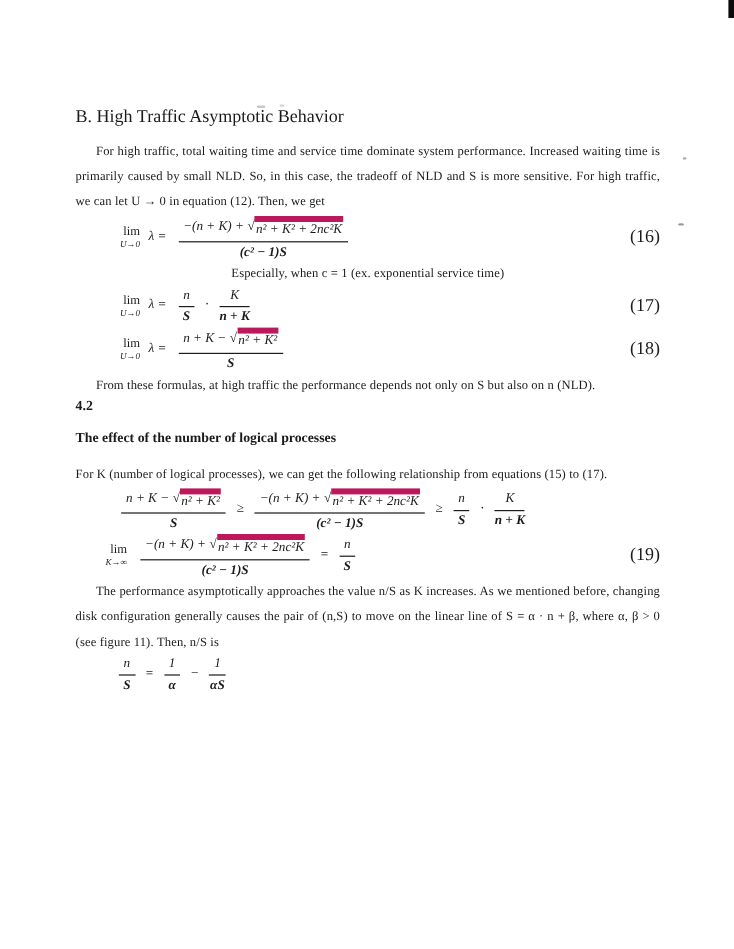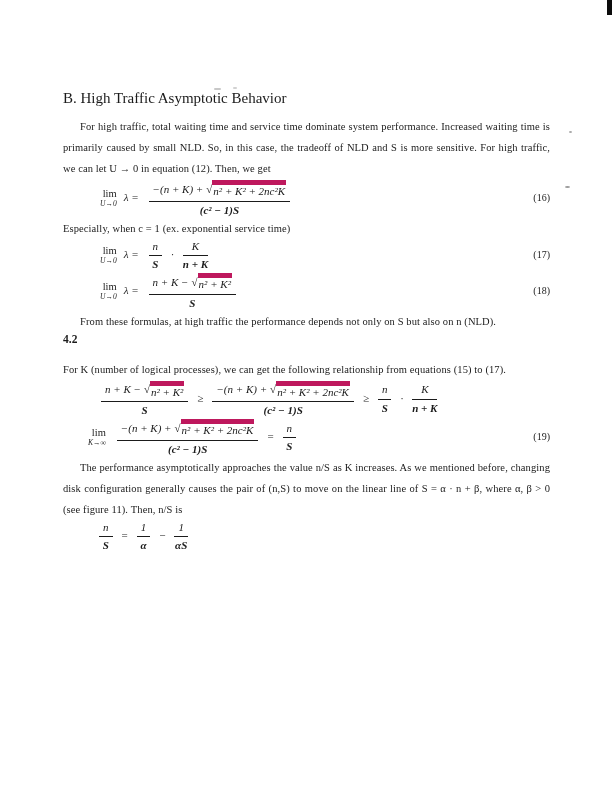--- a/index.html
+++ b/index.html
@@ -15,21 +15,21 @@
   }
   .headingB {
     font-size:15px; font-weight:normal;
     line-height:13px; margin:0 0 11px 0;
   }
   p.body {
     margin:0; font-size:10.5px; line-height:21px;
     text-align:justify; letter-spacing:0.1px;
   }
   p.indent { text-indent:17px; }
-  p.single { text-align:left; }
+  p.single { text-align:center; }
   .mb6 { margin-bottom:6px; } .mb7 { margin-bottom:7px; }
   .mb9 { margin-bottom:9px; } .mb4 { margin-bottom:4px; }
   .mb8 { margin-bottom:8px; } .mb14 { margin-bottom:14px; }
   .heading42 {
     font-size:11.5px; font-weight:bold; line-height:14px;
     margin:0 0 13px 0; display:flex; gap:12px;flex-direction:column;
   }
   
   .eq {
     display:flex; align-items:center;
@@ -45,21 +45,21 @@
   .frac { display:inline-flex; flex-direction:column; margin:0 4px; }
   .frac .num {
     display:inline-flex; justify-content:center; align-items:center;
     border-bottom:1px solid #1b1b1b; padding:1px 4px 2px; white-space:nowrap;
   }
   .frac .den { padding-top:2px; white-space:nowrap; text-align:center;font-weight:bold; }
   .sqrt { font-style:normal; margin:0 0 0 3px; }
   .rad { border-top:5px solid #be185d; padding:0 1px; }
   .op { margin:0 5px; white-space:nowrap; }
   .op.roman { font-style:normal; }
-  .eqnum { margin-left:auto; font-style:normal; font-size:10px; }
+  .eqnum { margin-left:auto; font-style:normal; font-size:15px; }
   
   .pageno {
     position:absolute; left:0; right:14px; top:733px;
     text-align:center; font-size:10.5px; color:#2a2a2a;
   }
   .corner-mark { position:absolute; top:0; right:0; width:5px; height:15px; background:#0c0c0c; }
   .speck-a { position:absolute; left:569px; top:131px; width:3px; height:2px; background:#a8a8a8; border-radius:50%; }
   .speck-b { position:absolute; left:565px; top:186px; width:5px; height:2px; background:#9a9a9a; border-radius:50%; }
   .speck-c { position:absolute; left:214px; top:88px; width:7px; height:2px; background:#c8c8c8; border-radius:2px; }
   .speck-d { position:absolute; left:233px; top:87px; width:4px; height:2px; background:#d2d2d2; border-radius:2px; }
@@ -131,20 +131,21 @@
       </span>
       <span class="den">S</span>
     </span>
     <span class="eqnum">(18)</span>
   </div>
 
   <p class="body indent mb14">From these formulas, at high traffic the performance depends not only on S but also on n (NLD).</p>
 
   <div class="heading42">
     <span>4.2</span>
+    <span>The effect of the number of logical processes</span>
   </div>
 
   <p class="body mb4">For K (number of logical processes), we can get the following relationship from equations (15) to (17).</p>
 
   <div class="eq pl34 mb8">
     <span class="frac">
       <span class="num">
         <span>n + K −</span>
         <span class="sqrt">√</span>
         <span class="rad">n² + K²</span>

